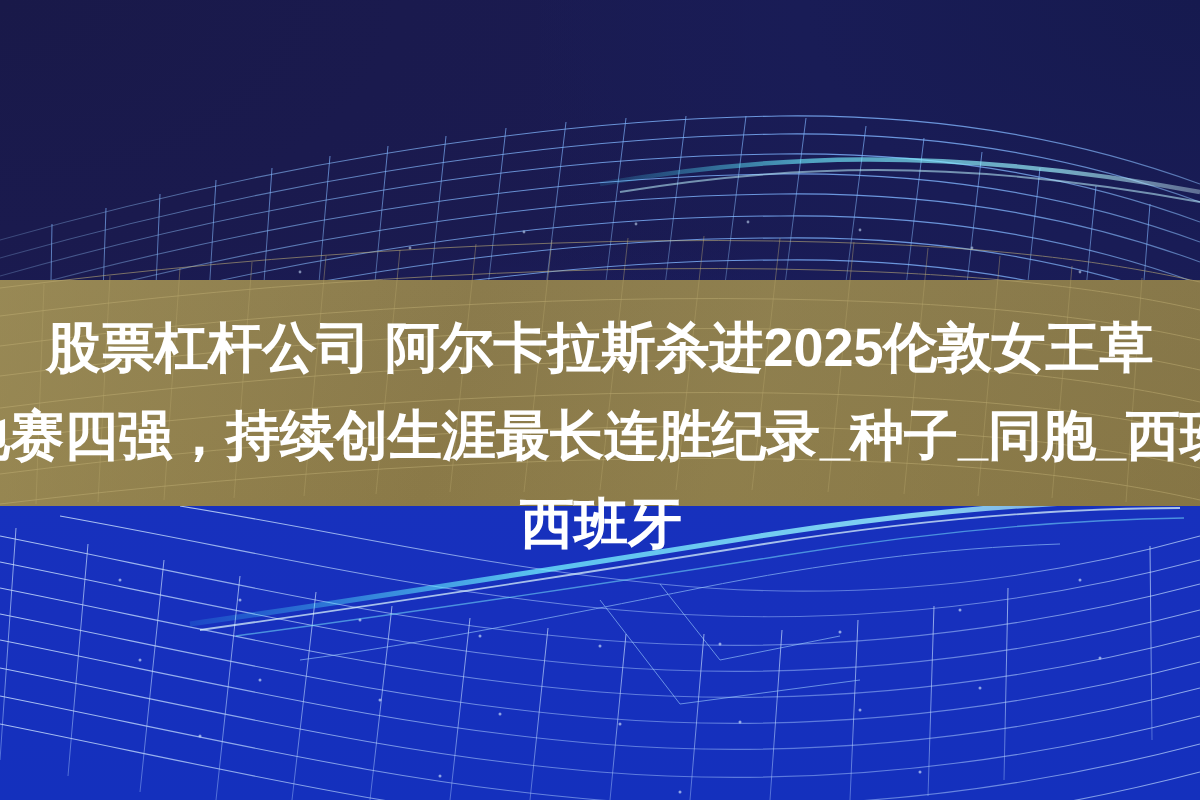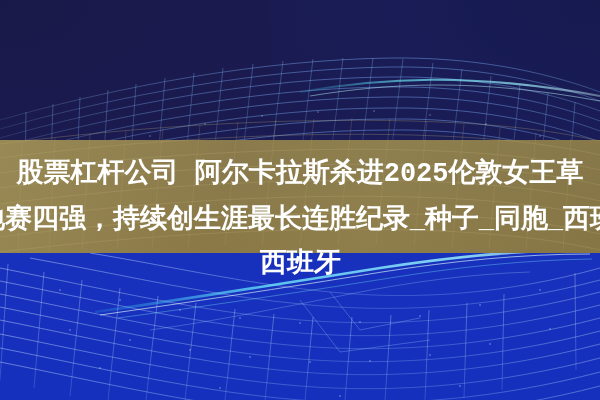--- a/index.html
+++ b/index.html
@@ -95,21 +95,21 @@
     font-size: 27px;
     line-height: 44px;
     letter-spacing: 0px;
     white-space: nowrap;
     text-align: center;
   }
   .headline .line {
     display: block;
     white-space: nowrap;
   }
-  .line.l1 { text-indent: 0; font-family: Liberation Mono, monospace; }
+  .line.l1 { text-indent: 0; }
   .line.l2 { margin-left: -22px; }
   .line.l3 { margin-left: 1px; }
 </style>
 </head>
 <body>
 
 <div id="stage">
 
   <div class="bg-base"></div>
   <div class="bg-navy-left"></div>

